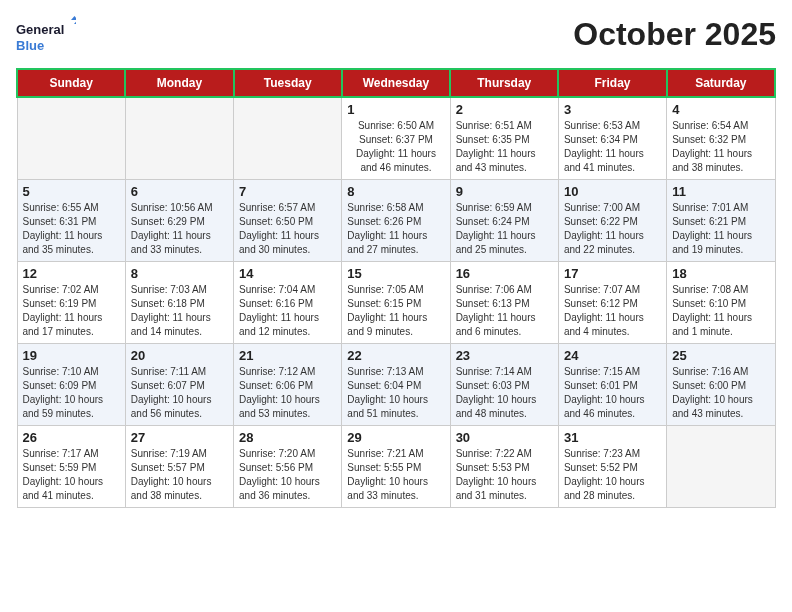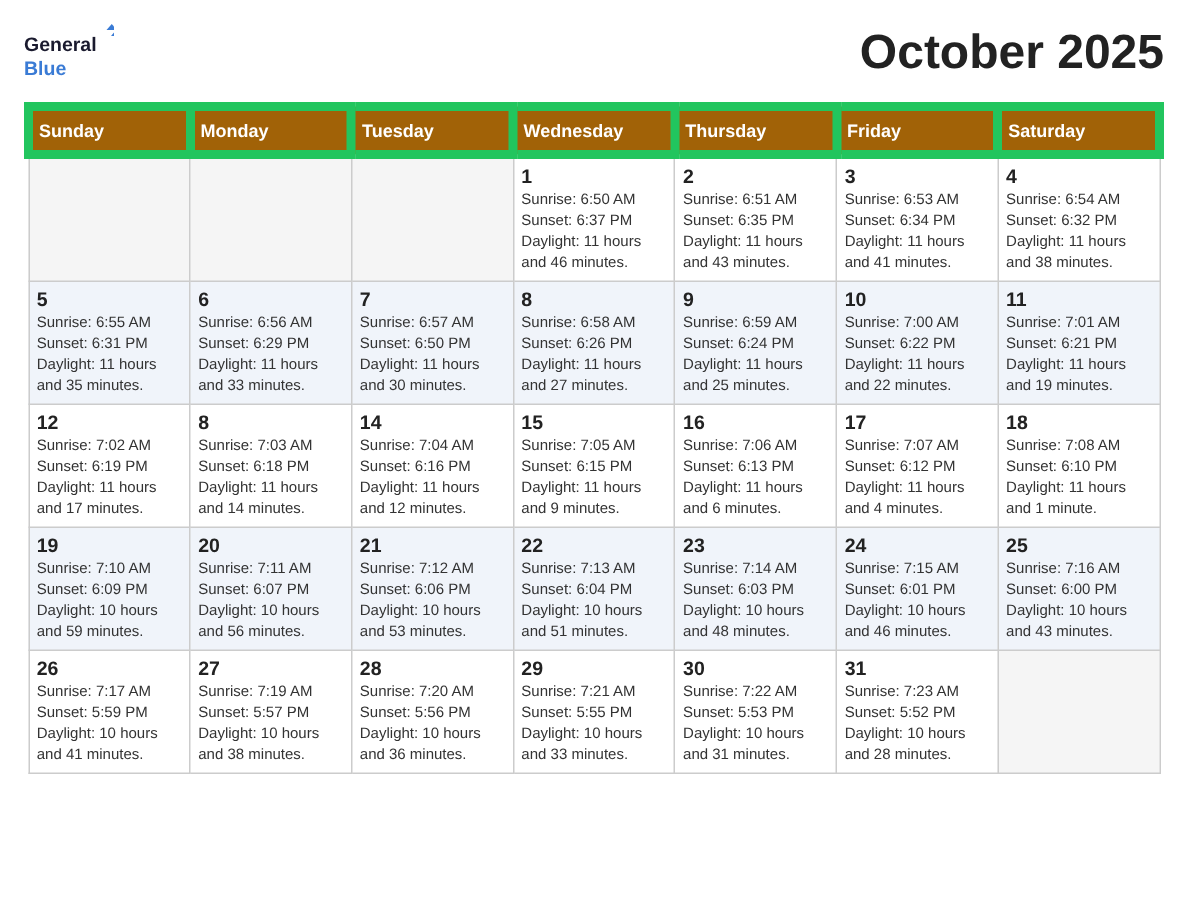--- a/index.html
+++ b/index.html
@@ -31,27 +31,27 @@
     .location {
       font-size: 15px;
       color: #444;
     }
     .calendar {
       width: 100%;
       border-collapse: collapse;
       border: 1px solid #bbb;
     }
     .calendar th {
-      background: #a16207;
+      background: #b91c1c;
       color: #fff;
       font-size: 12px;
       font-weight: bold;
       padding: 6px 4px;
-      text-align: left;
-      border: 6px solid #22c55e;
+      text-align: center;
+      border: 2px solid #22c55e;
     }
     .calendar td {
       border: 1px solid #ccc;
       vertical-align: top;
       padding: 4px 5px;
       width: 108px;
       min-height: 80px;
       font-size: 10.5px;
       color: #222;
       background: #fff;
@@ -102,21 +102,21 @@
         <th>Saturday</th>
       </tr>
   </thead>
   <tbody id="calendar-body">
   <tr>
         <td class="empty"></td>
         <td class="empty"></td>
         <td class="empty"></td>
         <td>
           <div class="day-num">1</div>
-          <div class="day-info" style="white-space: pre-line;">Sunrise: 6:50 AM
+          <div class="day-info" style="white-space: pre-line; text-align: center;">Sunrise: 6:50 AM
 Sunset: 6:37 PM
 Daylight: 11 hours
 and 46 minutes.</div>
         </td>
         <td>
           <div class="day-num">2</div>
           <div class="day-info" style="white-space: pre-line;">Sunrise: 6:51 AM
 Sunset: 6:35 PM
 Daylight: 11 hours
 and 43 minutes.</div>
@@ -139,21 +139,21 @@
       <tr class="row-shaded">
         <td>
           <div class="day-num">5</div>
           <div class="day-info" style="white-space: pre-line;">Sunrise: 6:55 AM
 Sunset: 6:31 PM
 Daylight: 11 hours
 and 35 minutes.</div>
         </td>
         <td>
           <div class="day-num">6</div>
-          <div class="day-info" style="white-space: pre-line;">Sunrise: 6:56 AM
+          <div class="day-info" style="white-space: pre-line;">Sunrise: 10:56 AM
 Sunset: 6:29 PM
 Daylight: 11 hours
 and 33 minutes.</div>
         </td>
         <td>
           <div class="day-num">7</div>
           <div class="day-info" style="white-space: pre-line;">Sunrise: 6:57 AM
 Sunset: 6:50 PM
 Daylight: 11 hours
 and 30 minutes.</div>

